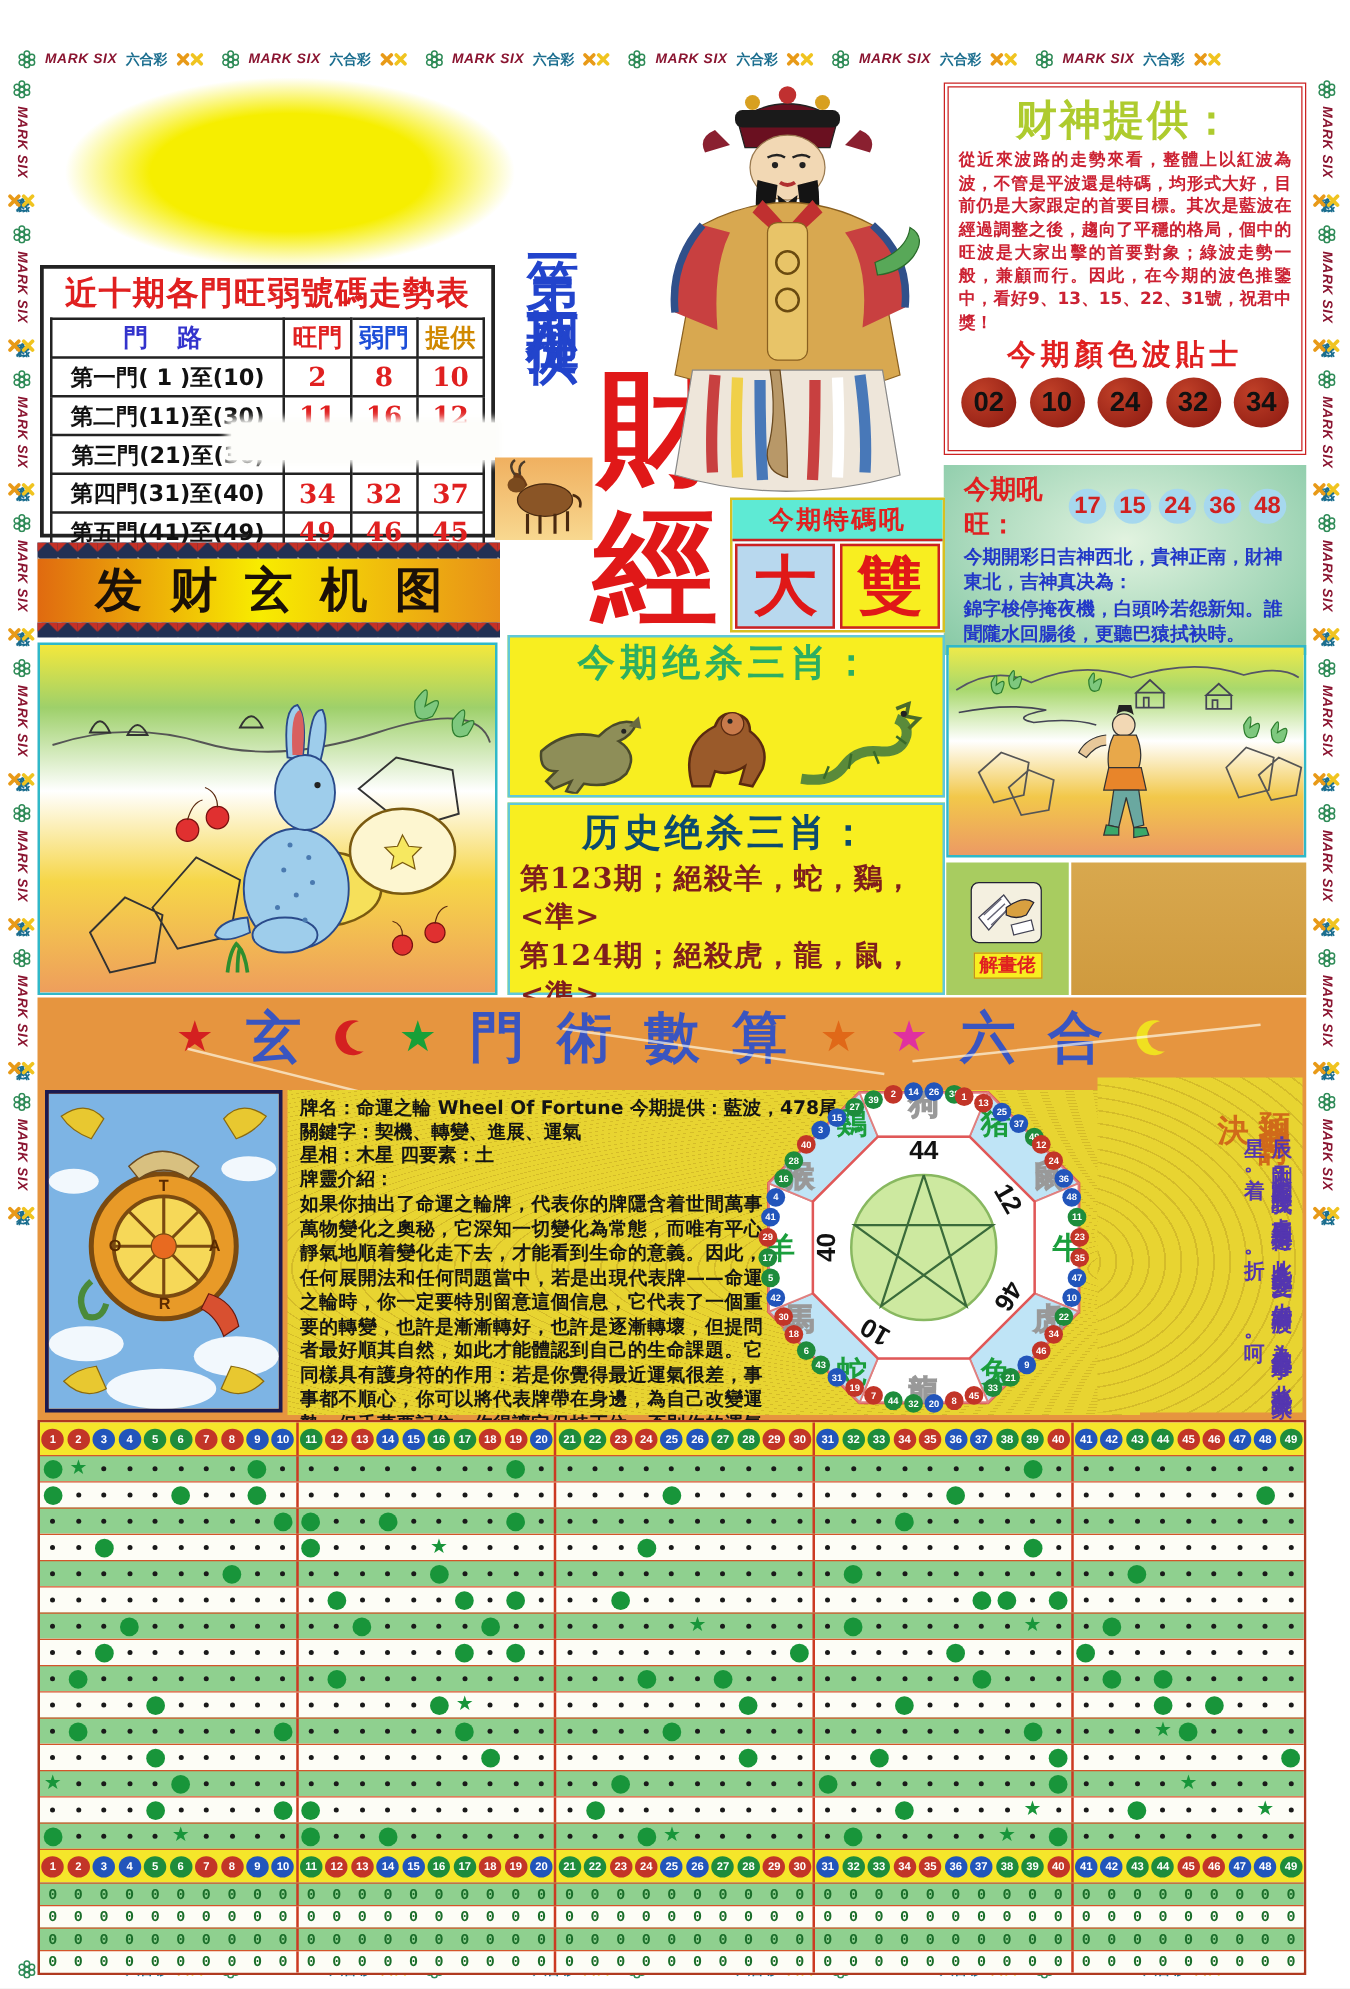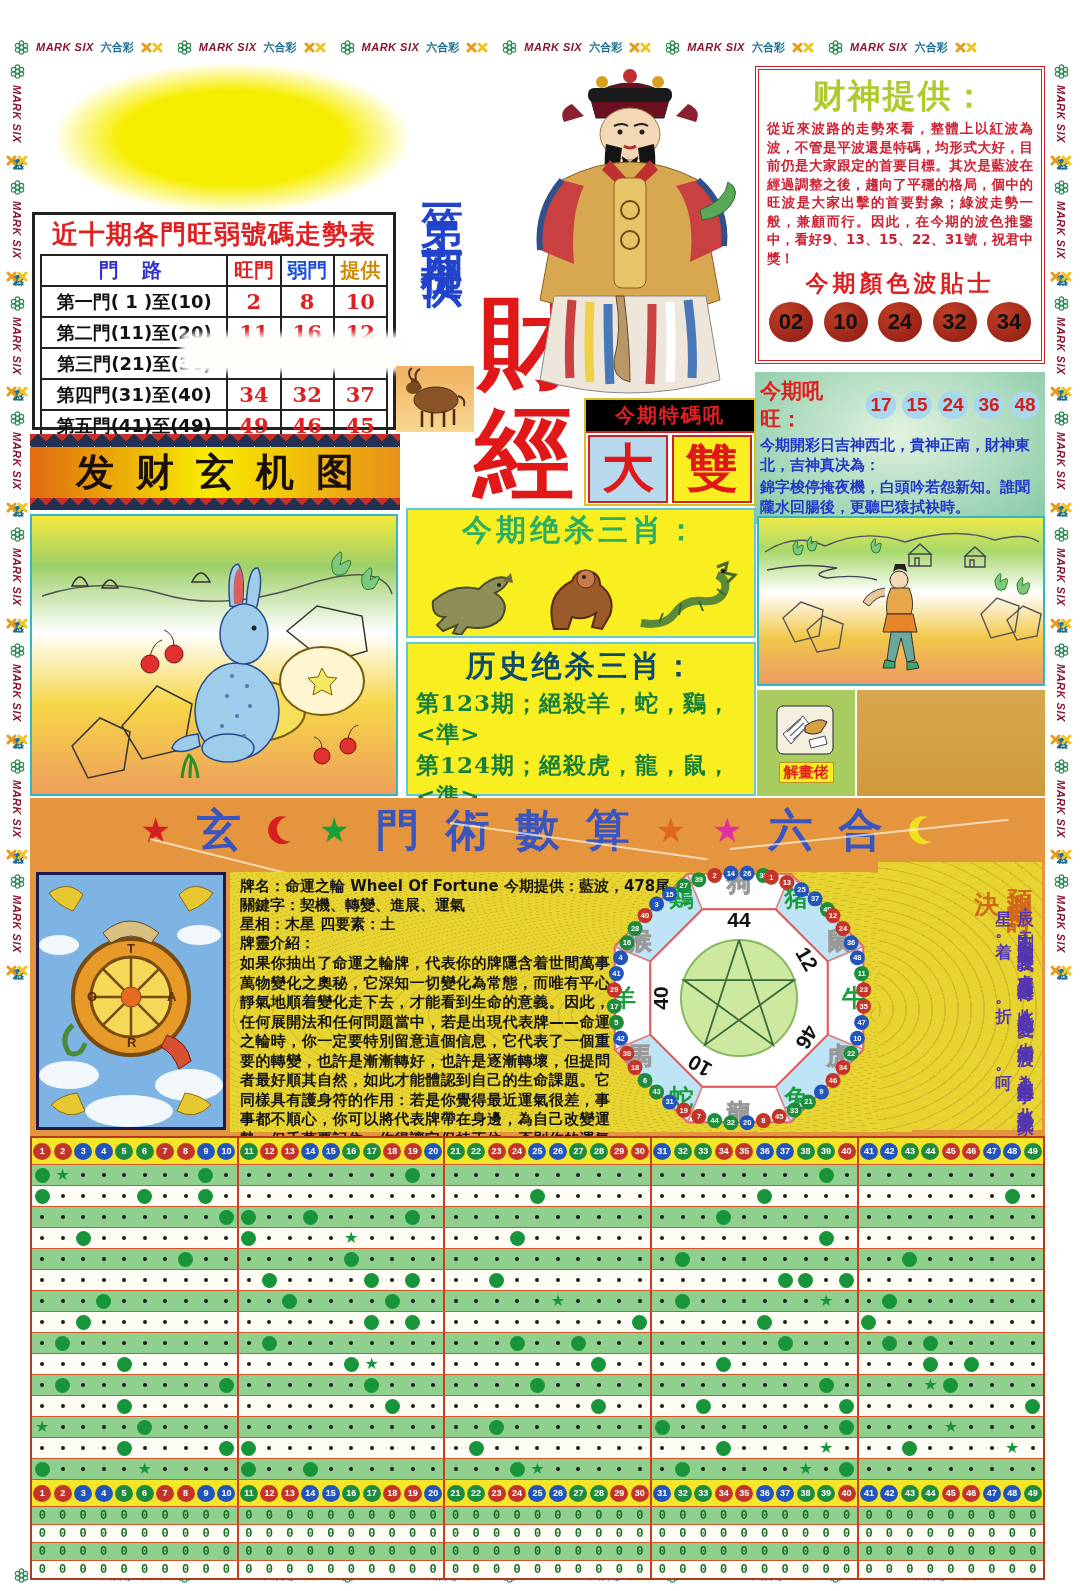--- a/index.html
+++ b/index.html
@@ -25,21 +25,21 @@
   .caishen{position:absolute;left:755px;top:66px;width:290px;height:298px;background:#fff;
     border:4px double #cc2222;box-sizing:border-box;padding:4px 8px 2px;}
   .caishen .t{font:700 33px "DejaVu Serif",serif;color:#aecb2e;text-align:center;letter-spacing:2px;}
   .caishen .body{font:700 13.5px "DejaVu Sans",sans-serif;color:#cc2233;line-height:18.5px;text-align:justify;}
   .caishen .tipt{font:700 23px "DejaVu Sans",sans-serif;color:#e02020;text-align:center;letter-spacing:4px;margin-top:1px;}
   .tipballs{display:flex;justify-content:space-between;padding:3px 2px 0;}
   .tipball{width:44px;height:40px;border-radius:50%;background:radial-gradient(circle at 35% 30%,#c04028,#8a1810);
     color:#111;font:700 22px "Liberation Sans",sans-serif;display:flex;align-items:center;justify-content:center;}
   
   .hotbox{position:absolute;left:755px;top:372px;width:290px;height:152px;box-sizing:border-box;
-    background:radial-gradient(ellipse at 50% 40%,#e2f3e0,#84c8a4);padding:5px 5px;}
+    background:radial-gradient(ellipse at 50% 40%,#e2f3e0,#84c8a4);padding:5px 16px;}
   .hotrow{display:flex;align-items:center;gap:4px;}
   .hotlab{font:700 21px "DejaVu Serif",serif;color:#e02020;}
   .hotball{width:30px;height:28px;border-radius:50%;background:#a6d8ee;color:#d02020;
     font:700 19px "Liberation Sans",sans-serif;display:flex;align-items:center;justify-content:center;}
   .hottxt{font:700 15px "DejaVu Sans",sans-serif;color:#2238c8;line-height:20px;margin-top:2px;}
   
   .trend{position:absolute;left:32px;top:212px;width:364px;height:218px;background:#fff;
     border:3px solid #222;box-sizing:border-box;padding:2px 5px;}
   .trend .t{font:700 26px "DejaVu Sans",sans-serif;color:#e02020;text-align:center;letter-spacing:1px;}
   table.tt{width:100%;border-collapse:collapse;margin-top:2px;}
@@ -66,34 +66,34 @@
     display:flex;flex-direction:column;align-items:center;justify-content:center;gap:4px;}
   .jiehua .lab{background:#f8ee20;border:1px solid #c09020;color:#e02020;font:700 15px "DejaVu Sans",sans-serif;padding:0 4px;}
   .tanrect{position:absolute;left:857px;top:690px;width:188px;height:106px;background:linear-gradient(180deg,#d8a84e,#cf9a3e);}
   
   .issue{position:absolute;left:400px;top:62px;width:70px;height:345px;writing-mode:vertical-rl;
     font:700 42px "DejaVu Sans",sans-serif;color:#2244cc;letter-spacing:10px;text-align:center;}
   .cjchar{position:absolute;font:700 100px "DejaVu Serif",serif;color:#e01818;line-height:100px;}
   .goat{position:absolute;left:396px;top:366px;width:78px;height:66px;background:linear-gradient(180deg,#f0b060,#f8d890);}
   .god{position:absolute;left:502px;top:60px;width:256px;height:344px;}
   .special{position:absolute;left:584px;top:398px;width:172px;height:108px;border:2px solid #d8c020;box-sizing:border-box;background:#fff;}
-  .special .t{background:#000000;border-bottom:2px solid #cc2222;color:#e02020;
+  .special .t{background:#5eead4;border-bottom:2px solid #cc2222;color:#e02020;
     font:700 20px "DejaVu Serif",serif;text-align:center;padding:2px 0;letter-spacing:2px;}
   .special .cells{display:flex;height:72px;}
   .special .cells div{flex:1;display:flex;align-items:center;justify-content:center;
     font:700 52px "DejaVu Serif",serif;color:#e01818;border:2px solid #cc2222;margin:2px;}
   .special .c1{background:#b8d8ee;}
   .special .c2{background:#f8ee20;}
   
   .kill{position:absolute;left:406px;top:508px;width:350px;height:130px;background:#f8ee20;border:2px solid #60c8d8;box-sizing:border-box;}
   .kill .t{font:700 30px "DejaVu Serif",serif;color:#2cae62;text-align:center;letter-spacing:4px;}
   .kill .animals{display:flex;justify-content:space-around;align-items:flex-end;height:84px;padding:0 6px;}
   .hist{position:absolute;left:406px;top:642px;width:350px;height:154px;background:#f8ee20;border:2px solid #60c8d8;box-sizing:border-box;padding:2px 8px;}
   .hist .t{font:700 30px "DejaVu Serif",serif;color:#0c4a6e;text-align:center;letter-spacing:3px;}
-  .hist .row{font:700 23px "DejaVu Serif",serif;color:#15803d;line-height:31px;letter-spacing:1px;}
+  .hist .row{font:700 23px "DejaVu Serif",serif;color:#7f1d1d;line-height:31px;letter-spacing:1px;}
   
   .band{position:absolute;left:30px;top:798px;width:1015px;height:338px;background:#e6953f;overflow:visible;}
   .bandtitle{position:relative;height:64px;display:flex;align-items:center;justify-content:center;gap:26px;}
   .bandtitle .ch{font:700 44px "DejaVu Sans",sans-serif;color:#3a55c0;}
   .bandtitle .st{font:700 34px "DejaVu Sans",sans-serif;line-height:30px;}
   .streak{position:absolute;height:2px;background:rgba(255,255,240,.65);transform-origin:left center;}
   .tarot{position:absolute;left:6px;top:74px;width:190px;height:258px;border:3px solid #1a1a50;box-sizing:border-box;}
   .ypanel{position:absolute;left:200px;top:74px;width:682px;height:260px;background:#e8d431;
     background-image:repeating-radial-gradient(ellipse at 115% 55%,rgba(110,60,0,.16) 0 1.5px,transparent 1.5px 13px);
     box-sizing:border-box;padding:5px 10px;}
@@ -770,21 +770,21 @@
       </tr>
         </thead>
       <tbody id="trendbody">
           <tr>
             <td class="gate">第一門( 1 )至(10)</td>
             <td class="num">2</td>
             <td class="num">8</td>
             <td class="num">10</td>
           </tr>
           <tr>
-            <td class="gate">第二門(11)至(20)</td>
+            <td class="gate">第二門(11)至(30)</td>
             <td class="num">11</td>
             <td class="num">16</td>
             <td class="num">12</td>
           </tr>
           <tr>
             <td class="gate">第三門(21)至(30,</td>
             <td class="num"></td>
             <td class="num"></td>
             <td class="num"></td>
           </tr>

